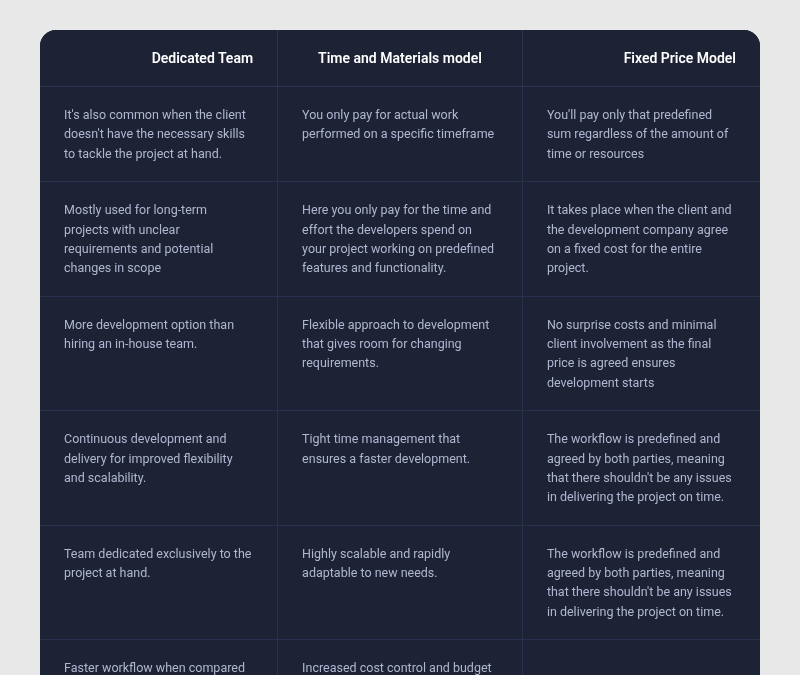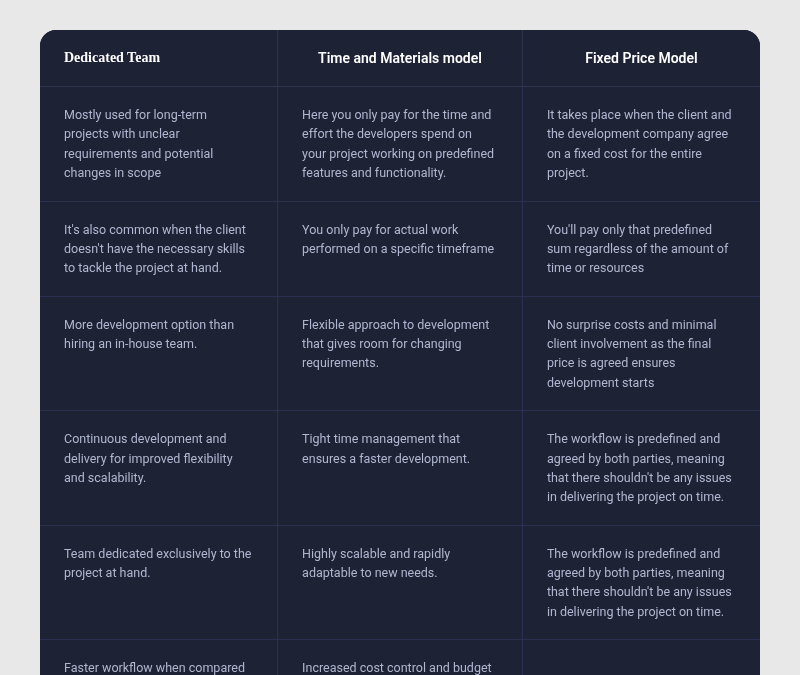--- a/index.html
+++ b/index.html
@@ -41,26 +41,25 @@
       font-size: 14px;
       font-weight: 600;
       color: #ffffff;
       text-align: left;
       background-color: #1e2235;
       border-right: 1px solid #2e3450;
     }
 
     th:last-child {
       border-right: none;
-      text-align: center;
+      text-align: right;
     }
 
     th:first-child {
-      text-align: left;
-      font-family: Liberation Serif, serif;
+      text-align: right;
     }
 
     th:nth-child(2) {
       text-align: center;
     }
 
     td {
       padding: 18px 24px;
       font-size: 12.5px;
       line-height: 1.55;
@@ -100,28 +99,28 @@
     </colgroup>
     <thead>
       <tr>
         <th>Dedicated Team</th>
         <th>Time and Materials model</th>
         <th>Fixed Price Model</th>
       </tr>
     </thead>
     <tbody id="table-body">
     <tr>
+          <td>It's also common when the client doesn't have the necessary skills to tackle the project at hand.</td>
+          <td>You only pay for actual work performed on a specific timeframe</td>
+          <td>You'll pay only that predefined sum regardless of the amount of time or resources</td>
+        </tr>
+        <tr>
           <td>Mostly used for long-term projects with unclear requirements and potential changes in scope</td>
           <td>Here you only pay for the time and effort the developers spend on your project working on predefined features and functionality.</td>
           <td>It takes place when the client and the development company agree on a fixed cost for the entire project.</td>
-        </tr>
-        <tr>
-          <td>It's also common when the client doesn't have the necessary skills to tackle the project at hand.</td>
-          <td>You only pay for actual work performed on a specific timeframe</td>
-          <td>You'll pay only that predefined sum regardless of the amount of time or resources</td>
         </tr>
         <tr>
           <td>More development option than hiring an in-house team.</td>
           <td>Flexible approach to development that gives room for changing requirements.</td>
           <td>No surprise costs and minimal client involvement as the final price is agreed ensures development starts</td>
         </tr>
         <tr>
           <td>Continuous development and delivery for improved flexibility and scalability.</td>
           <td>Tight time management that ensures a faster development.</td>
           <td>The workflow is predefined and agreed by both parties, meaning that there shouldn't be any issues in delivering the project on time.</td>

